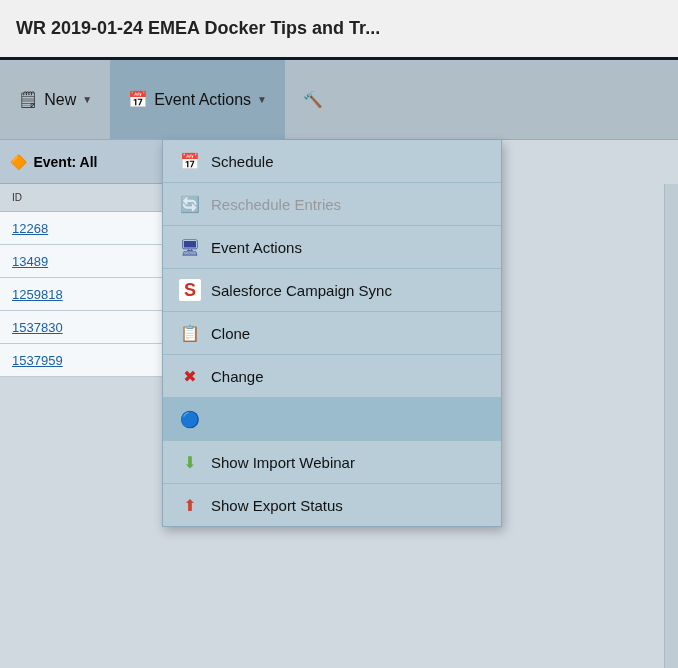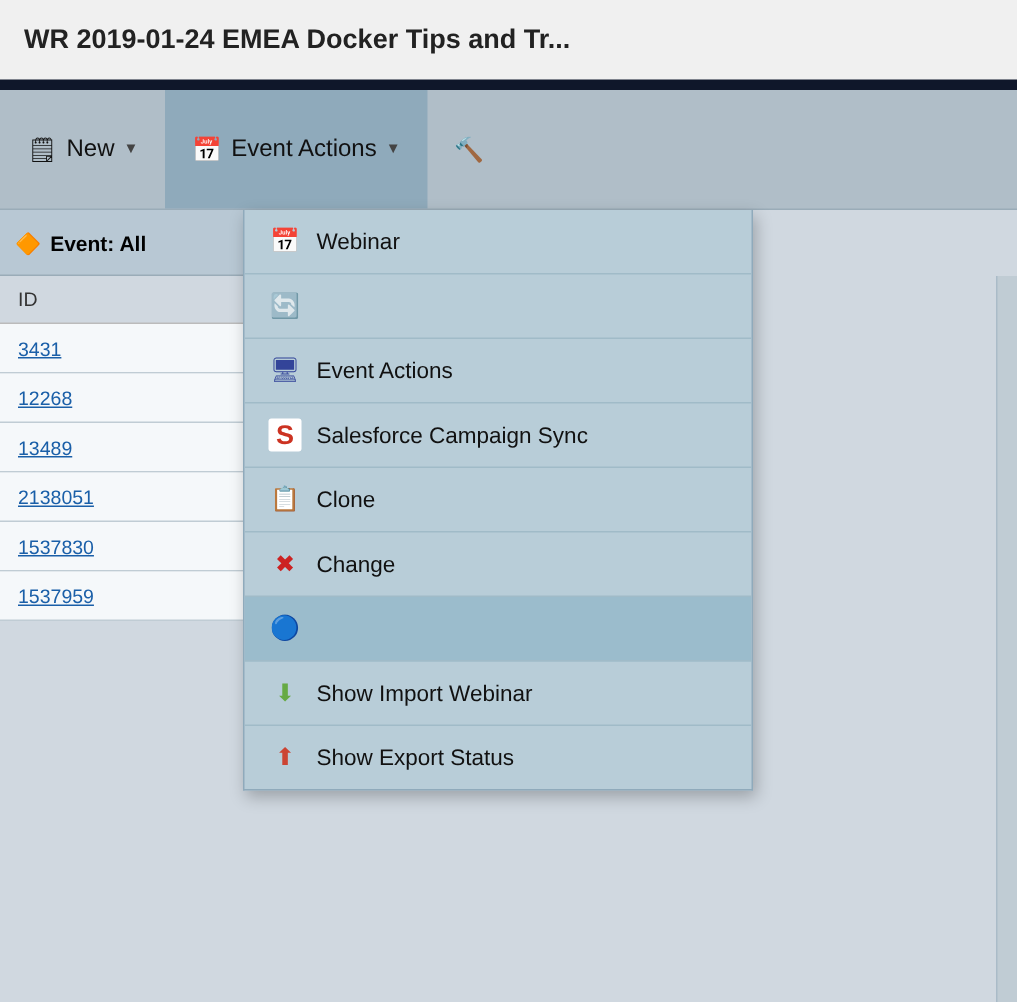--- a/index.html
+++ b/index.html
@@ -8,21 +8,21 @@
       font-size: 14px;
       background: #d0d8e0;
       width: 678px;
       height: 668px;
       overflow: hidden;
     }
 
     
     .title-bar {
       background: #f0f0f0;
-      border-bottom: 7px solid #0f172a;
+      border-bottom: 3px solid #0f172a;
       padding: 10px 16px;
       font-size: 18px;
       font-weight: bold;
       color: #222;
       height: 60px;
       display: flex;
       align-items: center;
     }
 
     
@@ -84,21 +84,21 @@
       height: 44px;
     }
 
     .table-area {
       padding: 0;
     }
 
     .table-header {
       padding: 8px 12px;
       font-weight: normal;
-      font-size: 13px;
+      font-size: 10px;
       color: #333;
       border-bottom: 1px solid #bbb;
       background: #d0d8e0;
     }
 
     .table-row {
       padding: 8px 12px;
       border-bottom: 1px solid #c0ccd4;
       background: #f5f8fa;
     }
@@ -216,49 +216,47 @@
 
     <div class="filter-bar">
       <span>🔶</span>
       <span>Event: All</span>
     </div>
 
     <div class="table-area">
       <div class="table-header">ID</div>
 
       <div class="table-row">
-        <a>3431</a>
-      </div>
-      <div class="table-row">
         <a>12268</a>
       </div>
       <div class="table-row">
         <a>13489</a>
       </div>
       <div class="table-row">
-        <a>2138051</a>
+        <a>1259818</a>
       </div>
       <div class="table-row">
         <a>1537830</a>
       </div>
       <div class="table-row">
         <a>1537959</a>
       </div>
     </div>
   </div>
 
   <div class="dropdown-menu">
 
     <div class="menu-item">
       <span class="menu-icon icon-schedule">📅</span>
-      <span>Webinar</span>
+      <span>Schedule</span>
     </div>
 
     <div class="menu-item disabled">
       <span class="menu-icon icon-reschedule">🔄</span>
+      <span>Reschedule Entries</span>
     </div>
 
     <div class="menu-item">
       <span class="menu-icon icon-settings">🖥</span>
       <span>Event Actions</span>
     </div>
 
     <div class="menu-item">
       <span class="menu-icon icon-salesforce" style="font-weight:bold;font-size:18px;color:#cc3322;background:#fff;border-radius:2px;width:22px;height:22px;display:flex;align-items:center;justify-content:center;">S</span>
       <span>Salesforce Campaign Sync</span>

